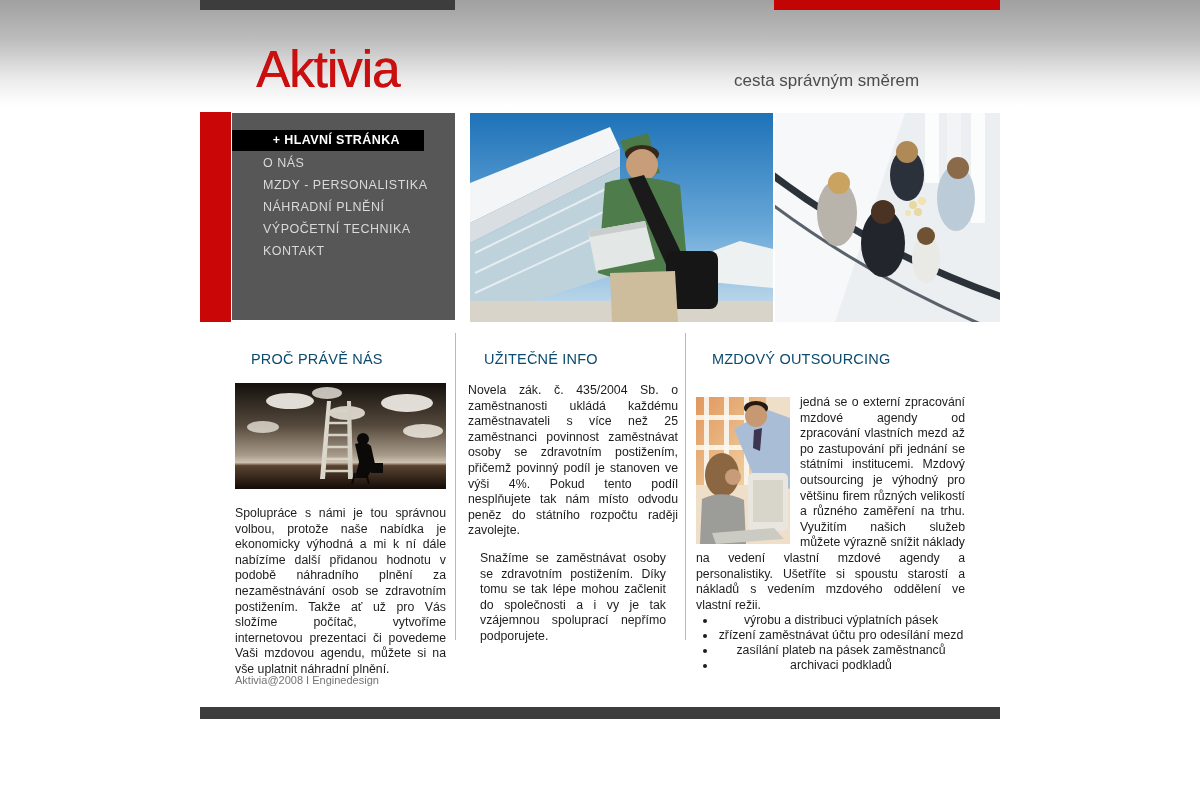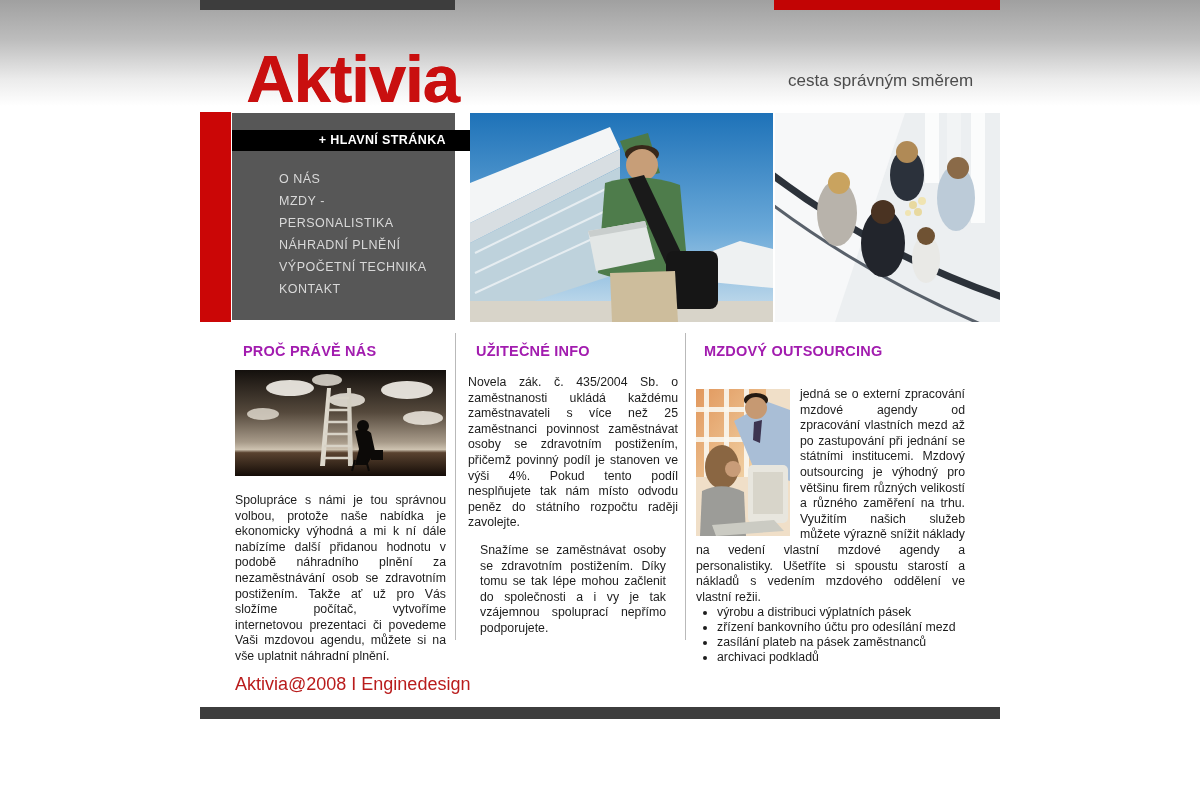--- a/index.html
+++ b/index.html
@@ -4,59 +4,59 @@
 <style>
   html,body{margin:0;padding:0;background:#fff;}
   .stage{position:relative;width:1200px;height:800px;background:#fff;overflow:hidden;
          font-family:"Liberation Sans",sans-serif;}
 
   
   .header-gradient{position:absolute;left:0;top:0;width:1200px;height:108px;
     background:linear-gradient(to bottom,#a0a0a0 0px,#bdbdbd 40px,#ececec 80px,#ffffff 106px);}
   .top-bar-dark{position:absolute;left:200px;top:0;width:255px;height:10px;background:#3d3d3d;}
   .top-bar-red{position:absolute;left:774px;top:0;width:226px;height:10px;background:#c20404;}
-  .logo{position:absolute;left:246px;top:40px;font-size:67px;font-weight:bold;color:#c90f0f;
+  .logo{position:absolute;left:256px;top:40px;font-size:51px;font-weight:normal;color:#c90f0f;
         letter-spacing:-1px;cursor:pointer;text-shadow:0.6px 0 0 #c90f0f;}
-  .tagline{position:absolute;left:788px;top:71px;font-size:17px;color:#4c4c4c;}
+  .tagline{position:absolute;left:734px;top:71px;font-size:17px;color:#4c4c4c;}
 
   
   .red-sidebar{position:absolute;left:200px;top:112px;width:31px;height:210px;background:#cb0606;}
   .menu{position:absolute;left:232px;top:113px;width:223px;height:207px;background:#575757;}
-  .menu-active{position:absolute;left:0;top:17px;width:238px;height:21px;background:#000;
+  .menu-active{position:absolute;left:0;top:17px;width:192px;height:21px;background:#000;
     color:#fff;font-weight:bold;font-size:12.5px;line-height:21px;text-align:right;
     padding-right:24px;box-sizing:border-box;letter-spacing:0.4px;cursor:pointer;z-index:3;}
-  .menu-list{position:absolute;left:31px;top:39px;margin:16px;padding:0;list-style:none;}
+  .menu-list{position:absolute;left:31px;top:39px;margin:0;padding:0;list-style:none;}
   .menu-list li{font-size:12.5px;color:#d9d9d9;line-height:22px;letter-spacing:0.5px;cursor:pointer;}
 
   
   .hero-left{position:absolute;left:470px;top:113px;width:303px;height:209px;overflow:hidden;}
   .hero-right{position:absolute;left:775px;top:113px;width:225px;height:209px;overflow:hidden;}
 
   
   .divider{position:absolute;top:333px;width:1px;height:307px;background:#b9b9b9;}
   .divider-1{left:455px;} .divider-2{left:685px;}
   .col{position:absolute;top:335px;}
-  .col h2{margin:8px;font-size:14.5px;color:#a21caf;letter-spacing:0.2px;font-weight:bold;}
-  .col p,.col3-body,.services li,.list-intro{font-size:12.3px;line-height:15.6px;color:#1d1d1d;}
+  .col h2{margin:16px;font-size:14.5px;color:#0c4a6e;letter-spacing:0.2px;font-weight:normal;}
+  .col p,.col3-body,.services li,.list-intro{font-size:12.3px;line-height:15.6px;color:#1d1d1d;text-align:center;}
   .col p,.col3-body{text-align:justify;}
   .col1{left:235px;width:211px;}
   .ladder-photo{margin-top:11px;width:211px;height:106px;overflow:hidden;}
   .col1 p{margin:17px 0 0;}
   .col2{left:468px;width:210px;}
   .col2 .p1{margin:16px 0 0;}
   .col2 .p2{margin:12px;}
   .col3{left:696px;width:269px;}
   .col3-body{margin-top:28px;}
   .office-photo{float:left;width:94px;height:147px;margin:2px 10px 2px 0;overflow:hidden;}
   .list-intro{margin:14px 0 4px;text-align:left;}
   .services{margin:0;padding:0 0 0 21px;}
   .services li{line-height:14.8px;}
 
   
-  .footer-credit{position:absolute;left:235px;top:674px;font-size:18px;color:#b91c1c;}
+  .footer-credit{position:absolute;left:235px;top:674px;font-size:11px;color:#737373;}
   .bottom-bar{position:absolute;left:200px;top:707px;width:800px;height:12px;background:#3d3d3d;}
 </style>
 </head>
 <body>
 
 <div class="stage">
 
   <div class="header-gradient"></div>
   <div class="top-bar-dark"></div>
   <div class="top-bar-red"></div>
@@ -208,21 +208,21 @@
           <path d="M6,102 Q26,92 48,103 L50,147 4,147 Z" fill="#9c9c98"></path>
           <rect x="52" y="76" width="40" height="58" rx="5" fill="#e8e6de"></rect>
           <rect x="57" y="83" width="30" height="42" fill="#d8d5ca"></rect>
           <polygon points="16,136 78,131 88,142 20,147" fill="#cbcbc3"></polygon>
         </svg>
       </span>
       <span>jedná se o externí zpracování mzdové agendy od zpracování vlastních mezd až po zastupování při jednání se státními institucemi. Mzdový outsourcing je výhodný pro většinu firem různých velikostí a různého zaměření na trhu. Využitím našich služeb můžete výrazně snížit náklady na vedení vlastní mzdové agendy a personalistiky. Ušetříte si spoustu starostí a nákladů s vedením mzdového oddělení ve vlastní režii.</span>
     </div>
     <ul class="services">
       <li>výrobu a distribuci výplatních pásek</li>
-      <li>zřízení bankovního účtu pro odesílání mezd</li>
+      <li>zřízení zaměstnávat účtu pro odesílání mezd</li>
       <li>zasílání plateb na pásek zaměstnanců</li>
       <li>archivaci podkladů</li>
     </ul>
   </section>
 
   <div class="footer-credit">Aktivia@2008 I  Enginedesign</div>
   <div class="bottom-bar"></div>
 
 </div>
 

